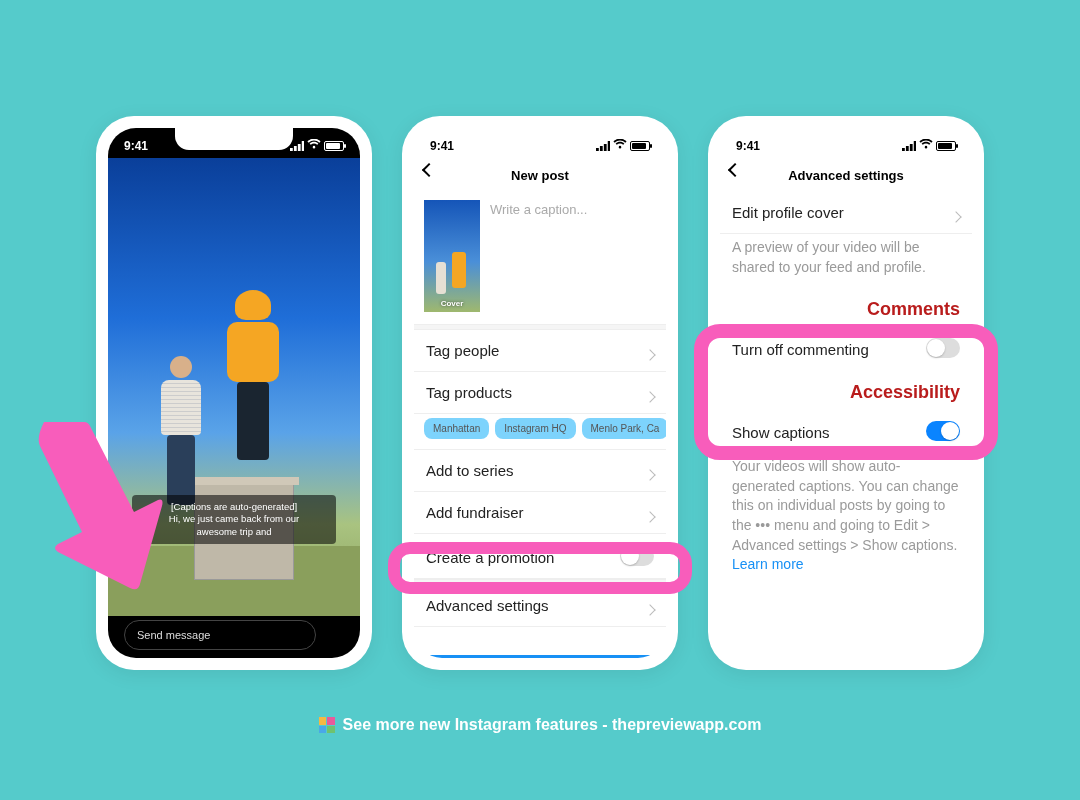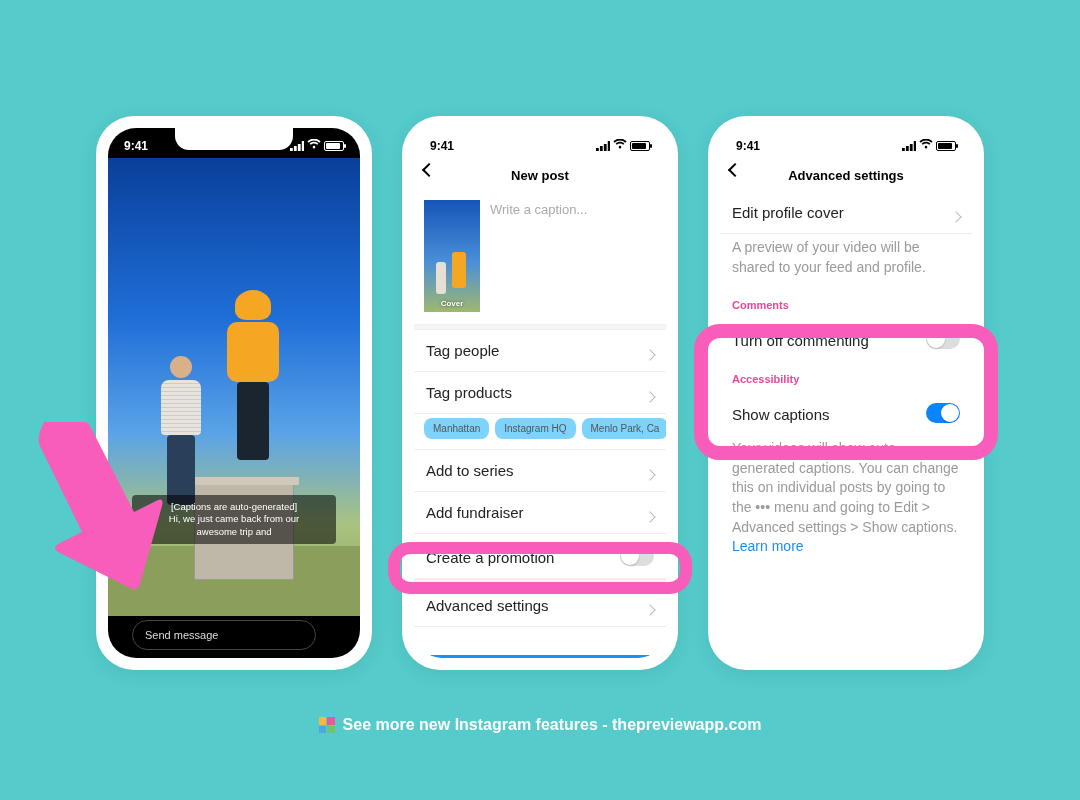--- a/index.html
+++ b/index.html
@@ -86,21 +86,21 @@
   .p2-legs{width:32px;height:78px;background:#1a2530;margin:0 auto;border-radius:4px;}
   .pedestal{position:absolute;left:86px;bottom:36px;width:100px;height:100px;background:#bfb8a8;border:1px solid #999;}
   .pedestal::before{content:"";position:absolute;top:-4px;left:-6px;right:-6px;height:8px;background:#d0c8b8;}
   .grass{position:absolute;bottom:0;left:0;right:0;height:70px;background:#8a9f5c;}
   .caption-box{
     position:absolute;left:24px;right:24px;bottom:72px;
     background:rgba(0,0,0,0.55);color:#fff;font-size:9.5px;text-align:center;
     padding:6px 10px;border-radius:4px;line-height:1.3;
   }
   .send-msg{
-    position:absolute;left:24px;right:44px;bottom:8px;height:30px;
+    position:absolute;left:16px;right:44px;bottom:8px;height:30px;
     border:1px solid #444;border-radius:16px;color:#ddd;font-size:11px;
     display:flex;align-items:center;padding:0 12px;background:transparent;
   }
 
   
   .nav-header{
     height:34px;display:flex;align-items:center;justify-content:center;position:relative;
     font-size:13px;font-weight:700;color:#000;
   }
   .nav-back{position:absolute;left:10px;top:7px;}
@@ -133,21 +133,21 @@
   .share-btn{
     margin:28px 10px 0;background:#1790f5;color:#fff;font-size:12px;font-weight:600;
     text-align:center;padding:9px 0;border-radius:6px;
   }
   .pink-highlight2{
     position:absolute;top:426px;left:-14px;right:-14px;height:52px;
     border:12px solid #f85dbb;border-radius:22px;z-index:20;pointer-events:none;
   }
 
   
-  .section-head{font-size:11px;font-weight:700;padding:12px 12px 6px;color:#ec4899;}
+  .section-head{font-size:18px;font-weight:700;padding:12px 12px 6px;color:#b91c1c;text-align:right;}
   .help-text{font-size:14px;color:#9a9a9a;padding:4px 12px 10px;line-height:1.4;}
   .learn-more{color:#1790f5;}
   .pink-highlight3{
     position:absolute;top:208px;left:-14px;right:-14px;height:136px;
     border:14px solid #f85dbb;border-radius:26px;z-index:20;pointer-events:none;
   }
 
   
   .big-arrow{
     position:absolute;left:24px;top:414px;z-index:30;

